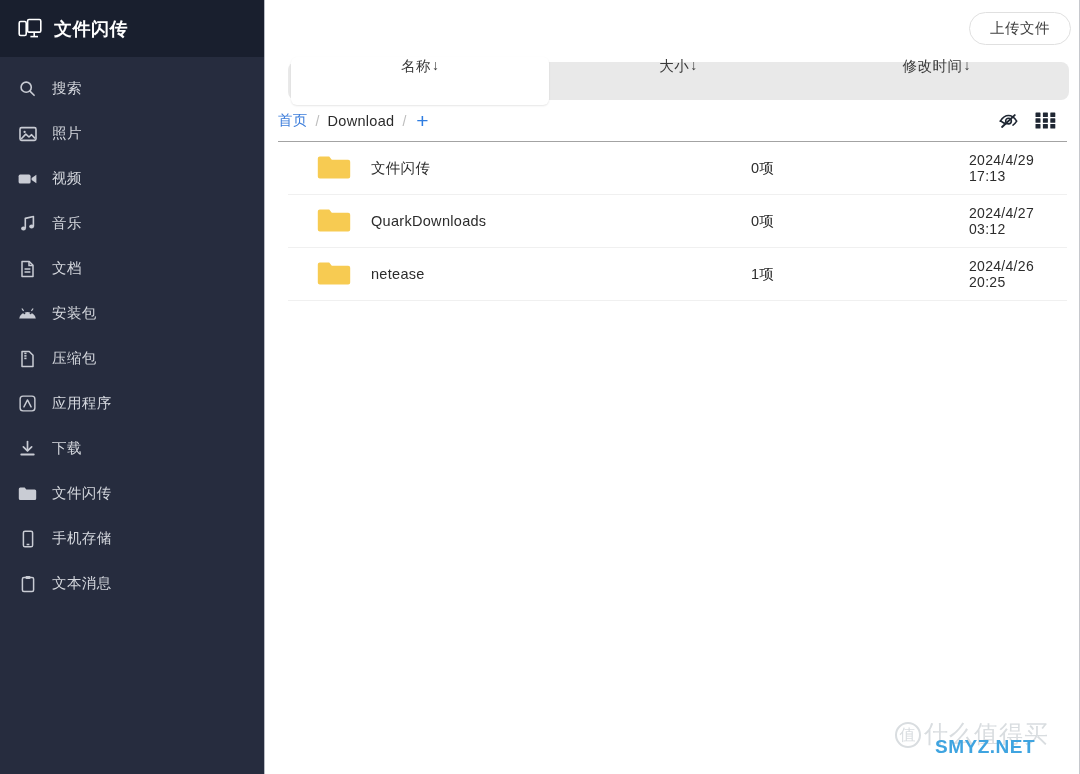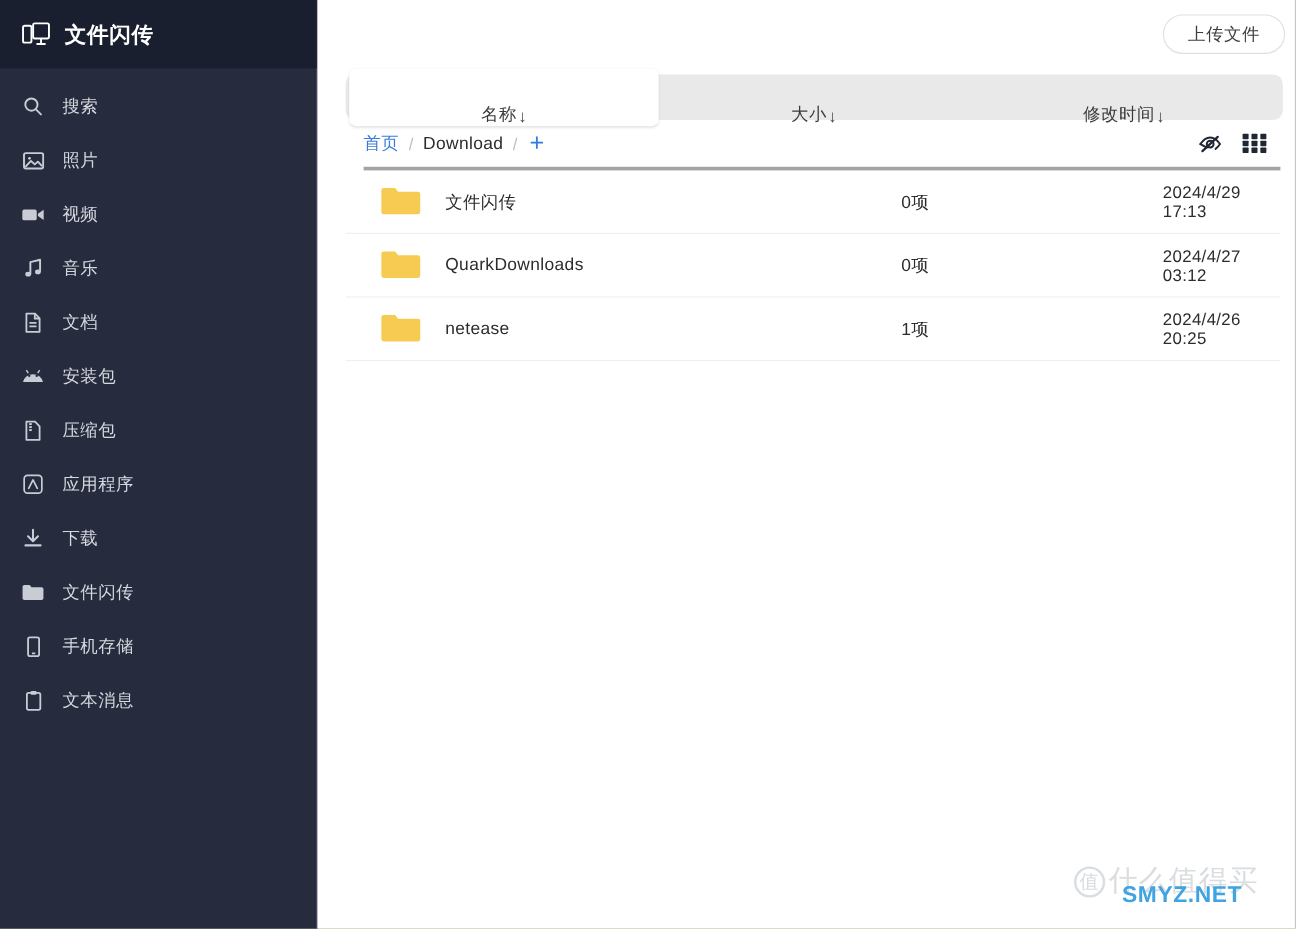--- a/index.html
+++ b/index.html
@@ -10,21 +10,21 @@
     overflow: hidden;
     background: #ffffff;
     font-family: "Liberation Sans", "DejaVu Sans", sans-serif;
   }
 
   #app {
     position: relative;
     width: 1080px;
     height: 774px;
     display: flex;
-    background: #4d7c0f;
+    background: #6d28d9;
   }
 
   
   .sidebar {
     width: 265px;
     height: 774px;
     background: #262C3E;
     flex: 0 0 265px;
     border-right: 1px solid #b9bcc4;
     display: flex;
@@ -132,43 +132,43 @@
     border-radius: 8px;
     display: flex;
     align-items: center;
     padding: 3px;
     position: relative;
   }
   .seg {
     flex: 1 1 0;
     height: 48px;
     display: flex;
-    align-items: flex-end;
+    align-items: flex-start;
     justify-content: center;
     font-size: 14.5px;
     color: #3a3a3a;
     border-radius: 6px;
     cursor: pointer;
     letter-spacing: 0.5px;
     user-select: none;
   }
   .seg.active {
     background: #ffffff;
     box-shadow: 0 1px 2px rgba(0,0,0,.10);
   }
   .seg .arrow { margin-left: 1px; font-size: 14px; }
 
   
   .crumbrow {
     height: 42px;
     display: flex;
     align-items: center;
     padding: 0 11px 0 23px;
-    border-bottom: 3px solid #a3a3a3;
-    margin: 0 12px 0 38px;
+    border-bottom: 1px solid #a3a3a3;
+    margin: 0 12px 0 13px;
     padding-left: 0;
   }
   .crumbs {
     display: flex;
     align-items: center;
     gap: 8px;
     flex: 1 1 auto;
   }
   .crumb {
     font-size: 14.5px;

